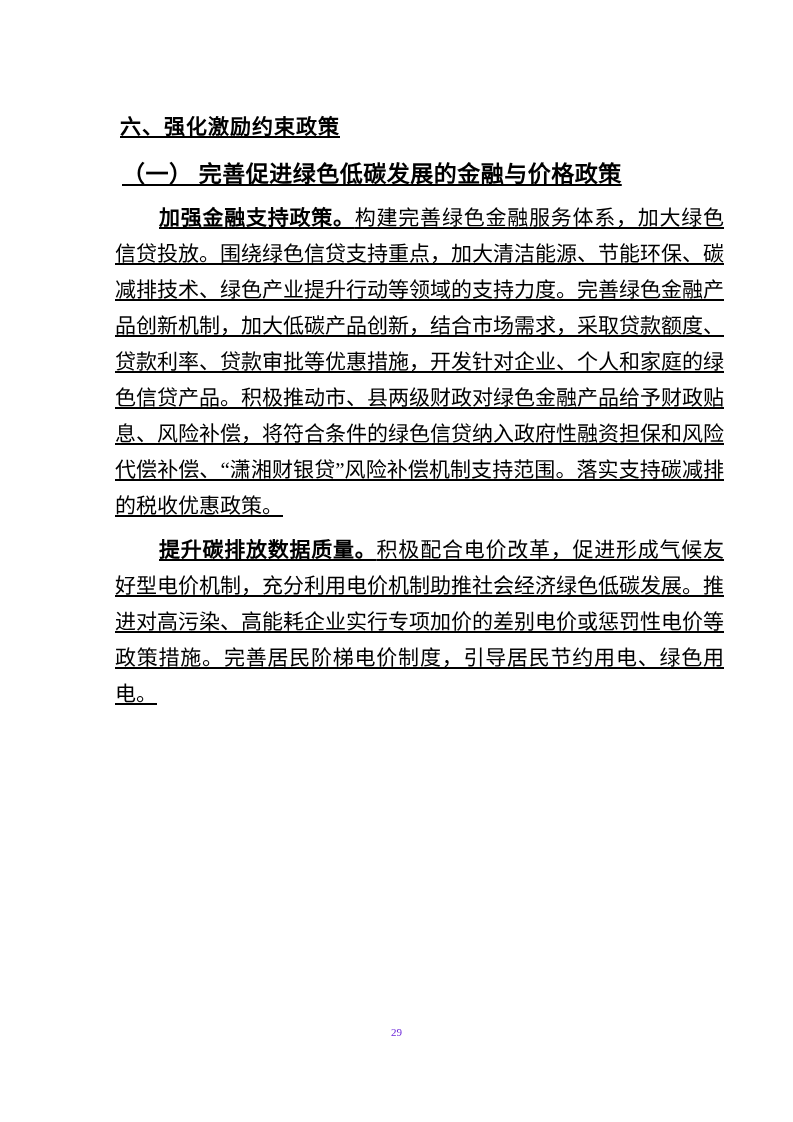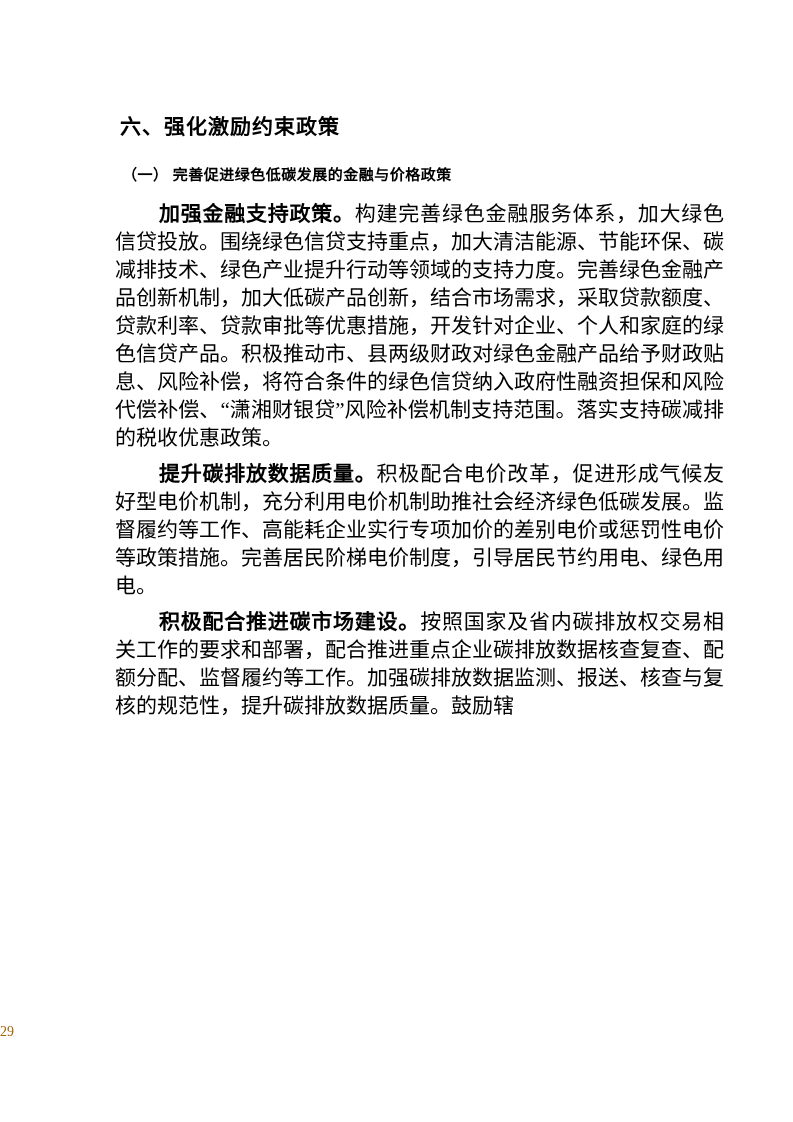--- a/index.html
+++ b/index.html
@@ -10,76 +10,76 @@
   .page {
     position: relative;
     width: 793px;
     height: 1122px;
     background: #ffffff;
     box-sizing: border-box;
     padding: 112px 69px 0 115px;
     color: #000000;
     font-family: "Liberation Serif", "DejaVu Serif", serif;
     overflow: hidden;
+    text-decoration: underline;
   }
   .doc-h1 {
     font-family: "Liberation Sans", "DejaVu Sans", sans-serif;
     font-size: 21px;
     font-weight: 700;
     line-height: 30px;
     letter-spacing: 1px;
     margin: 0 0 18px 5px;
   }
   .doc-h2 {
     font-family: "Liberation Serif", "DejaVu Serif", serif;
-    font-size: 15px;
+    font-size: 23px;
     font-weight: 700;
     line-height: 30px;
     letter-spacing: 0.5px;
     margin: 0 0 10px 7px;
   }
   .doc-h2:first-of-type {
     margin-top: 0;
   }
   .para {
     font-size: 21px;
-    line-height: 28px;
+    line-height: 36px;
     margin: 8px 0 0 0;
     text-align: justify;
     text-justify: inter-ideograph;
     text-indent: 44px;
     word-break: break-all;
     overflow-wrap: anywhere;
   }
   .para .lead {
     font-weight: 700;
   }
   .page-footer {
     position: absolute;
     left: 0;
     top: 1022px;
     width: 100%;
-    text-align: left;
-    font-size: 14px;
+    text-align: center;
+    font-size: 11px;
     line-height: 20px;
     font-family: "Liberation Serif", "DejaVu Serif", serif;
-    color: #a16207;
+    color: #6d28d9;
   }
 </style>
 </head>
 <body>
 
 <div class="page">
 
   <h1 class="doc-h1">六、强化激励约束政策</h1>
 
   <h2 class="doc-h2">（一） 完善促进绿色低碳发展的金融与价格政策</h2>
 
   <p class="para"><span class="lead">加强金融支持政策。</span><span>构建完善绿色金融服务体系，加大绿色信贷投放。围绕绿色信贷支持重点，加大清洁能源、节能环保、碳减排技术、绿色产业提升行动等领域的支持力度。完善绿色金融产品创新机制，加大低碳产品创新，结合市场需求，采取贷款额度、贷款利率、贷款审批等优惠措施，开发针对企业、个人和家庭的绿色信贷产品。积极推动市、县两级财政对绿色金融产品给予财政贴息、风险补偿，将符合条件的绿色信贷纳入政府性融资担保和风险代偿补偿、“潇湘财银贷”风险补偿机制支持范围。落实支持碳减排的税收优惠政策。</span></p>
 
-  <p class="para"><span class="lead">提升碳排放数据质量。</span><span>积极配合电价改革，促进形成气候友好型电价机制，充分利用电价机制助推社会经济绿色低碳发展。监督履约等工作、高能耗企业实行专项加价的差别电价或惩罚性电价等政策措施。完善居民阶梯电价制度，引导居民节约用电、绿色用电。</span></p>
+  <p class="para"><span class="lead">提升碳排放数据质量。</span><span>积极配合电价改革，促进形成气候友好型电价机制，充分利用电价机制助推社会经济绿色低碳发展。推进对高污染、高能耗企业实行专项加价的差别电价或惩罚性电价等政策措施。完善居民阶梯电价制度，引导居民节约用电、绿色用电。</span></p>
 
 
-  <p class="para"><span class="lead">积极配合推进碳市场建设。</span><span>按照国家及省内碳排放权交易相关工作的要求和部署，配合推进重点企业碳排放数据核查复查、配额分配、监督履约等工作。加强碳排放数据监测、报送、核查与复核的规范性，提升碳排放数据质量。鼓励辖</span></p>
 
   <div class="page-footer">29</div>
 
 </div>
 
 </body></html>

